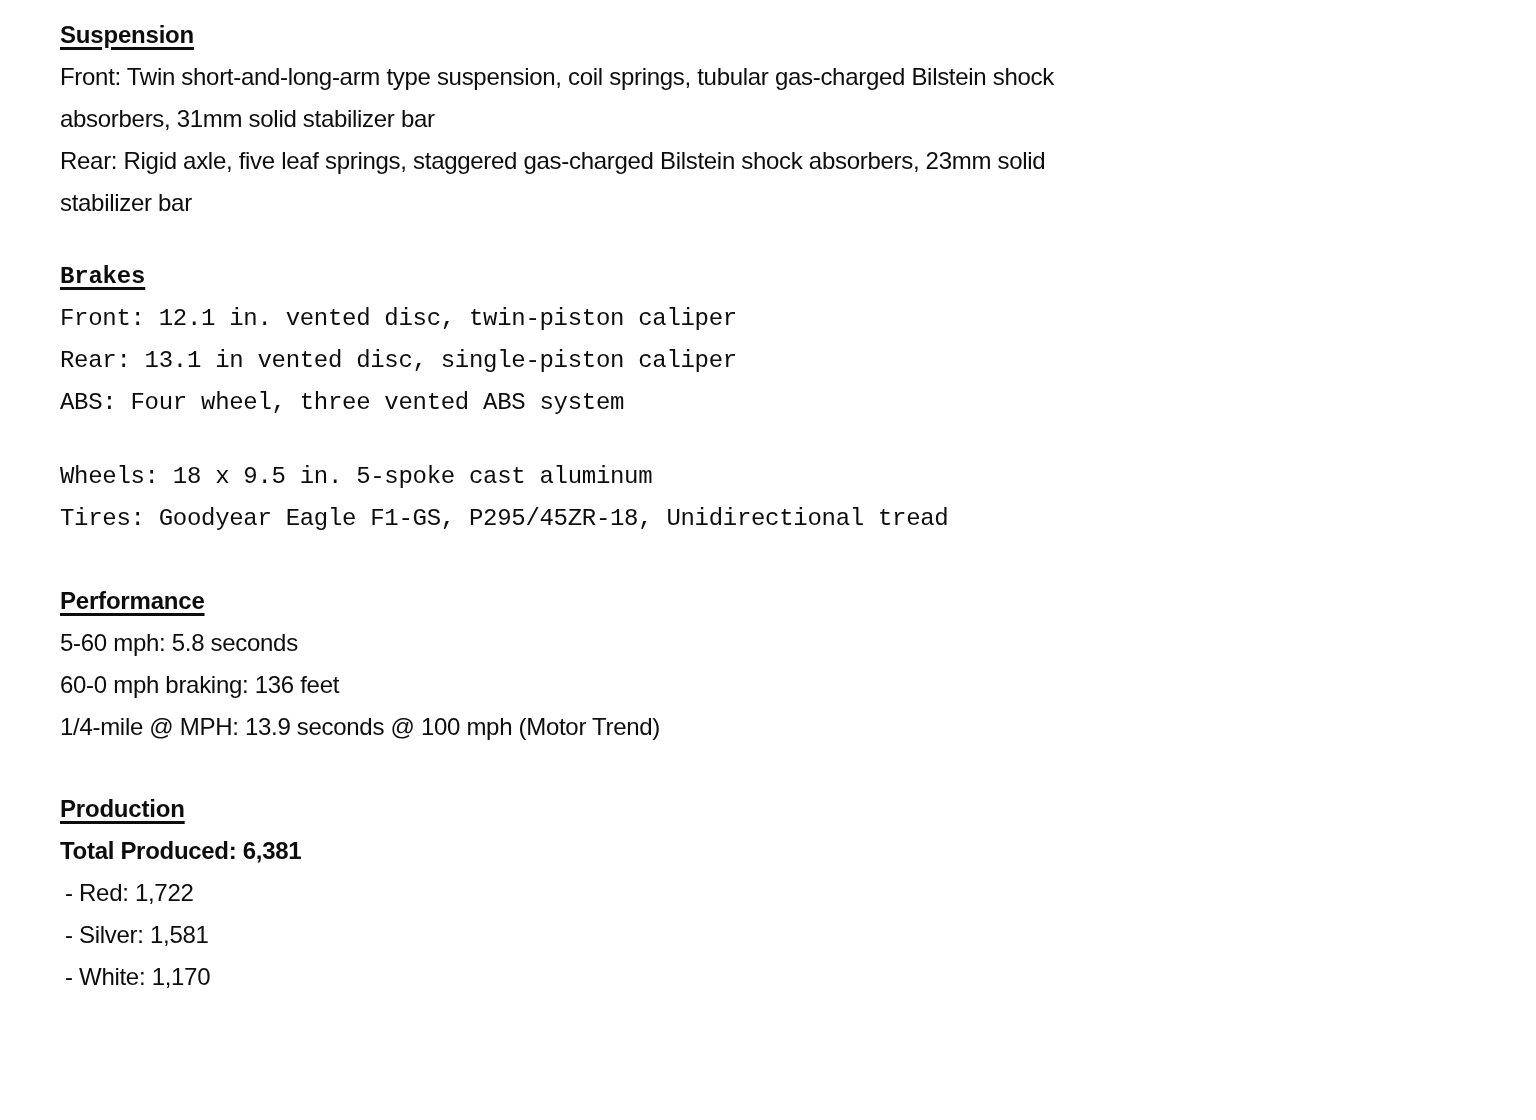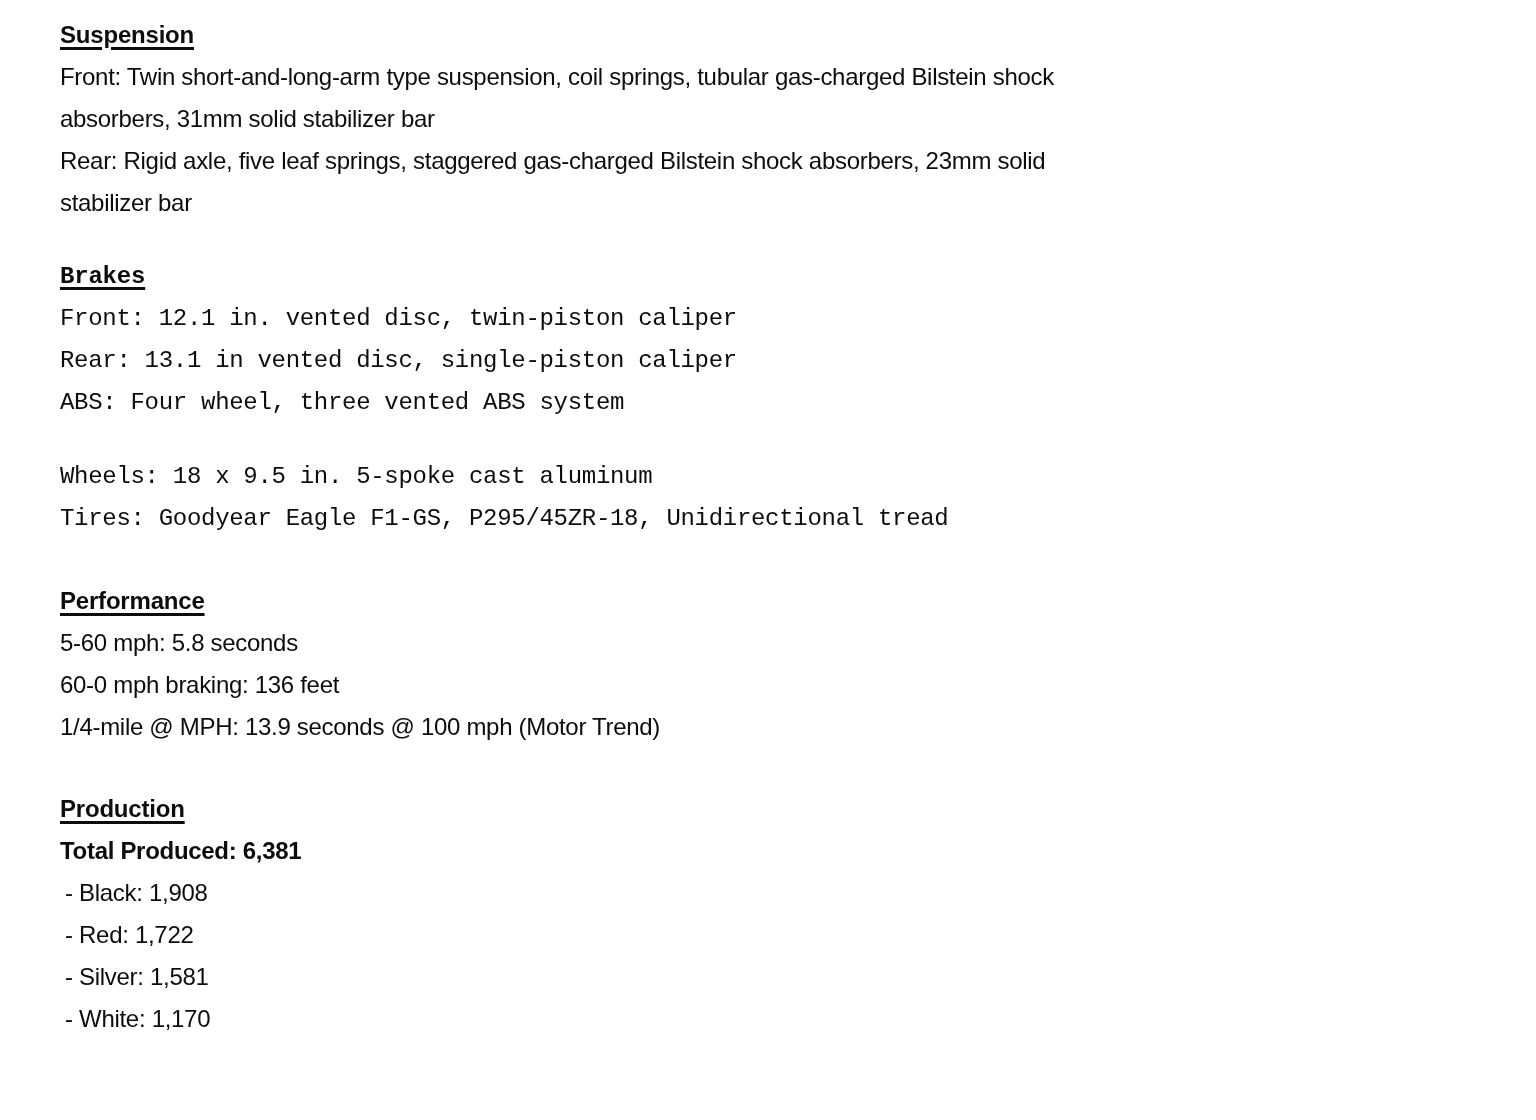--- a/index.html
+++ b/index.html
@@ -69,19 +69,18 @@
   <section class="section gap-lg">
     <h2 class="heading">Performance</h2>
     <p class="line">5-60 mph: 5.8 seconds</p>
     <p class="line">60-0 mph braking: 136 feet</p>
     <p class="line">1/4-mile @ MPH: 13.9 seconds @ 100 mph (Motor Trend)</p>
   </section>
 
   <section class="section gap-lg">
     <h2 class="heading">Production</h2>
     <p class="line bold">Total Produced: 6,381</p>
-    <p class="line item">- Black: 1,908</p>
     <p class="line item">- Red: 1,722</p>
     <p class="line item">- Silver: 1,581</p>
     <p class="line item">- White: 1,170</p>
   </section>
 
 </main>
 
 </body></html>

